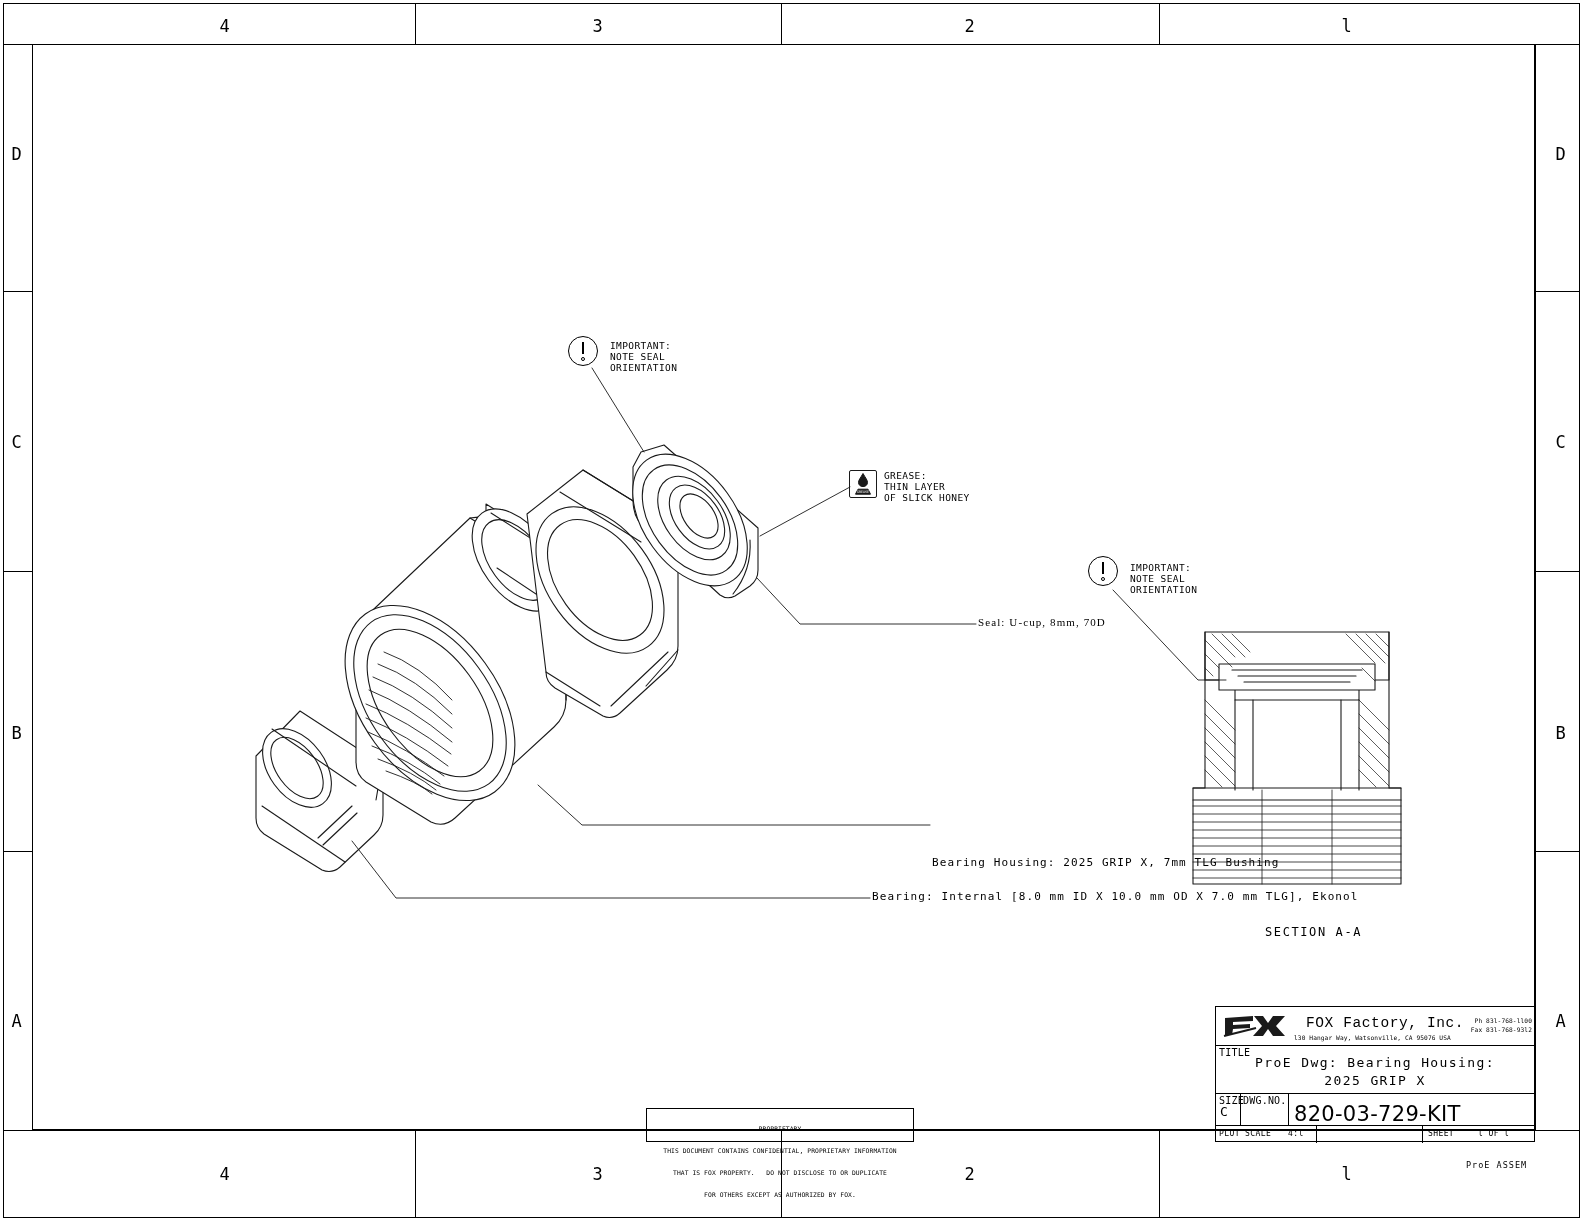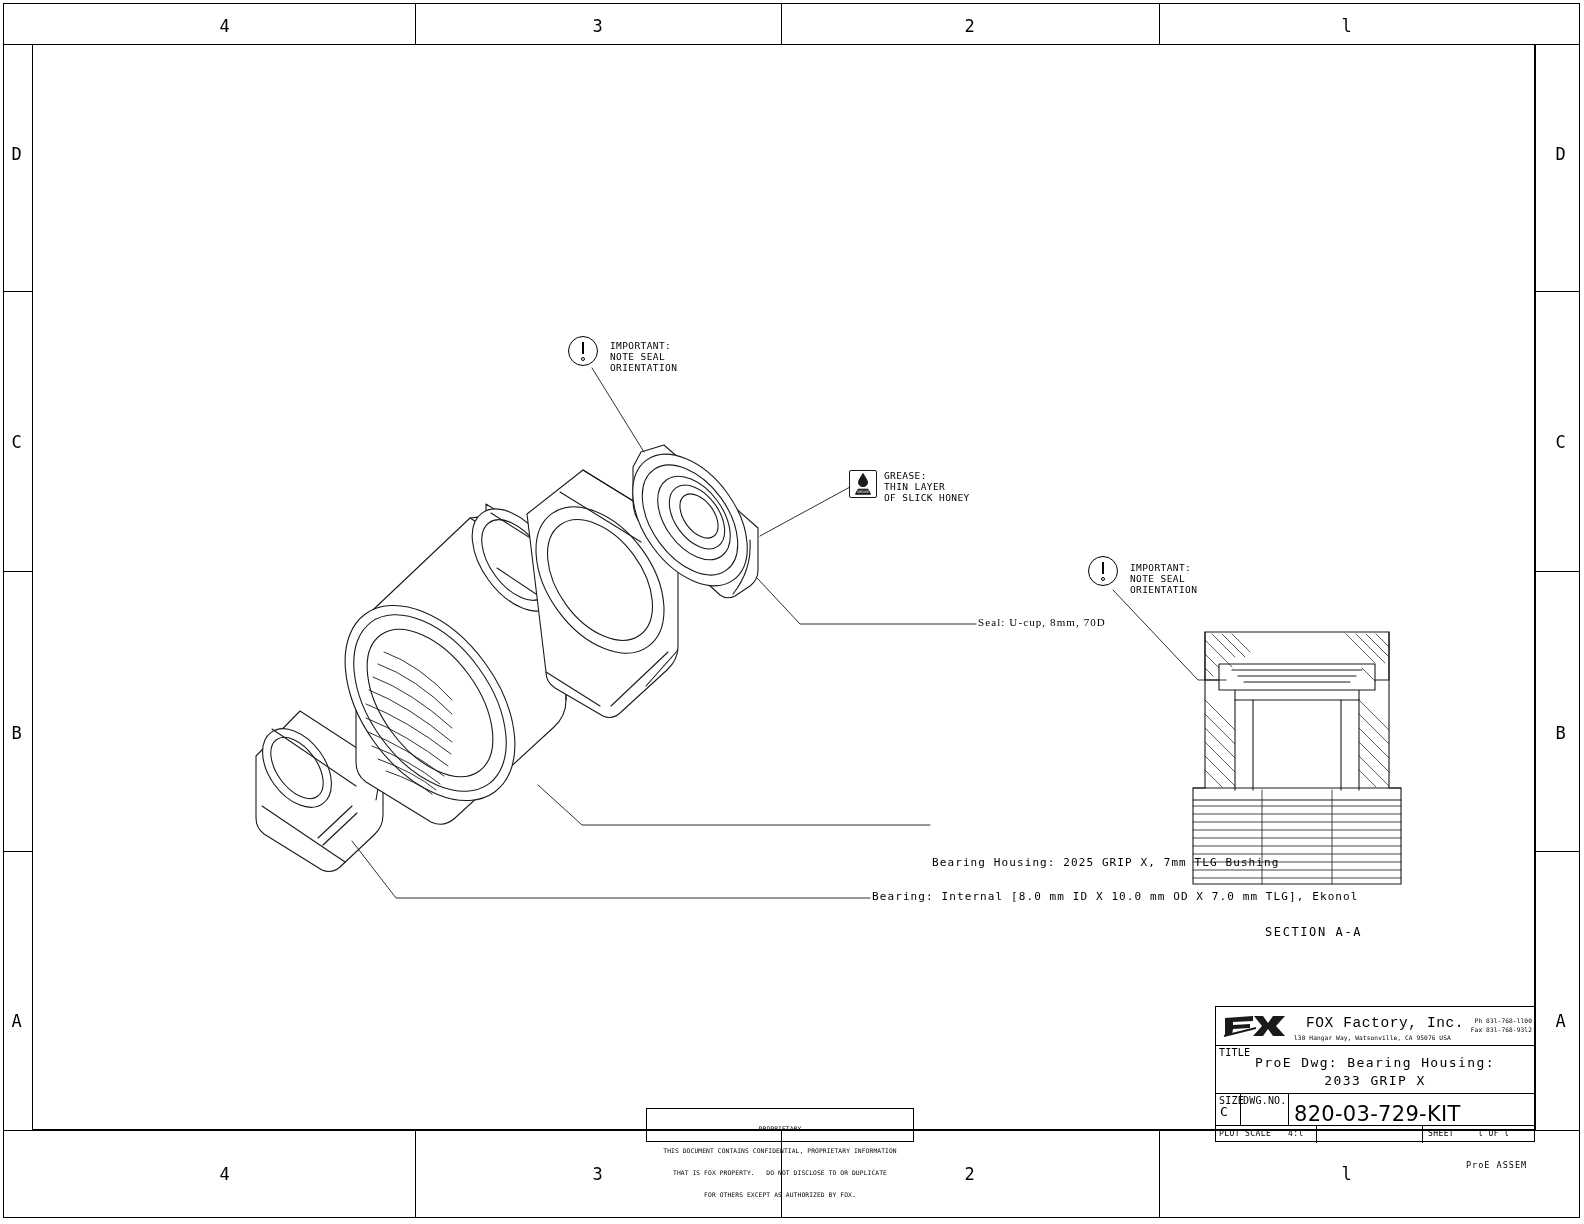--- a/index.html
+++ b/index.html
@@ -500,21 +500,21 @@
 
     <div class="company" style="left:90px; top:8px;">FOX Factory, Inc.</div>
     <div class="addr" style="left:78px; top:27px;">l30 Hangar Way, Watsonville, CA 95076 USA</div>
     <div class="phone" style="left:240px; top:10px; width:76px;">Ph 83l-768-ll00</div>
     <div class="phone" style="left:240px; top:19px; width:76px;">Fax 83l-768-93l2</div>
 
     <div class="tb-hline" style="top:38px;"></div>
 
     <div class="tiny-label" style="left:3px; top:40px;">TITLE</div>
     <div class="title-text" style="top:48px;">ProE Dwg: Bearing Housing:</div>
-    <div class="title-text" style="top:66px;">2033 GRIP X</div>
+    <div class="title-text" style="top:66px;">2025 GRIP X</div>
 
     <div class="tb-hline" style="top:86px;"></div>
 
     <div class="tiny-label" style="left:3px; top:88px;">SIZE</div>
     <div class="size-letter" style="left:4px; top:97px;">C</div>
     <div class="tb-vline" style="left:24px; top:86px; height:32px;"></div>
     <div class="tiny-label" style="left:27px; top:88px;">DWG.NO.</div>
     <div class="tb-vline" style="left:72px; top:86px; height:32px;"></div>
     <div class="dwgno" style="left:78px; top:95px;">820-03-729-KIT</div>
 

